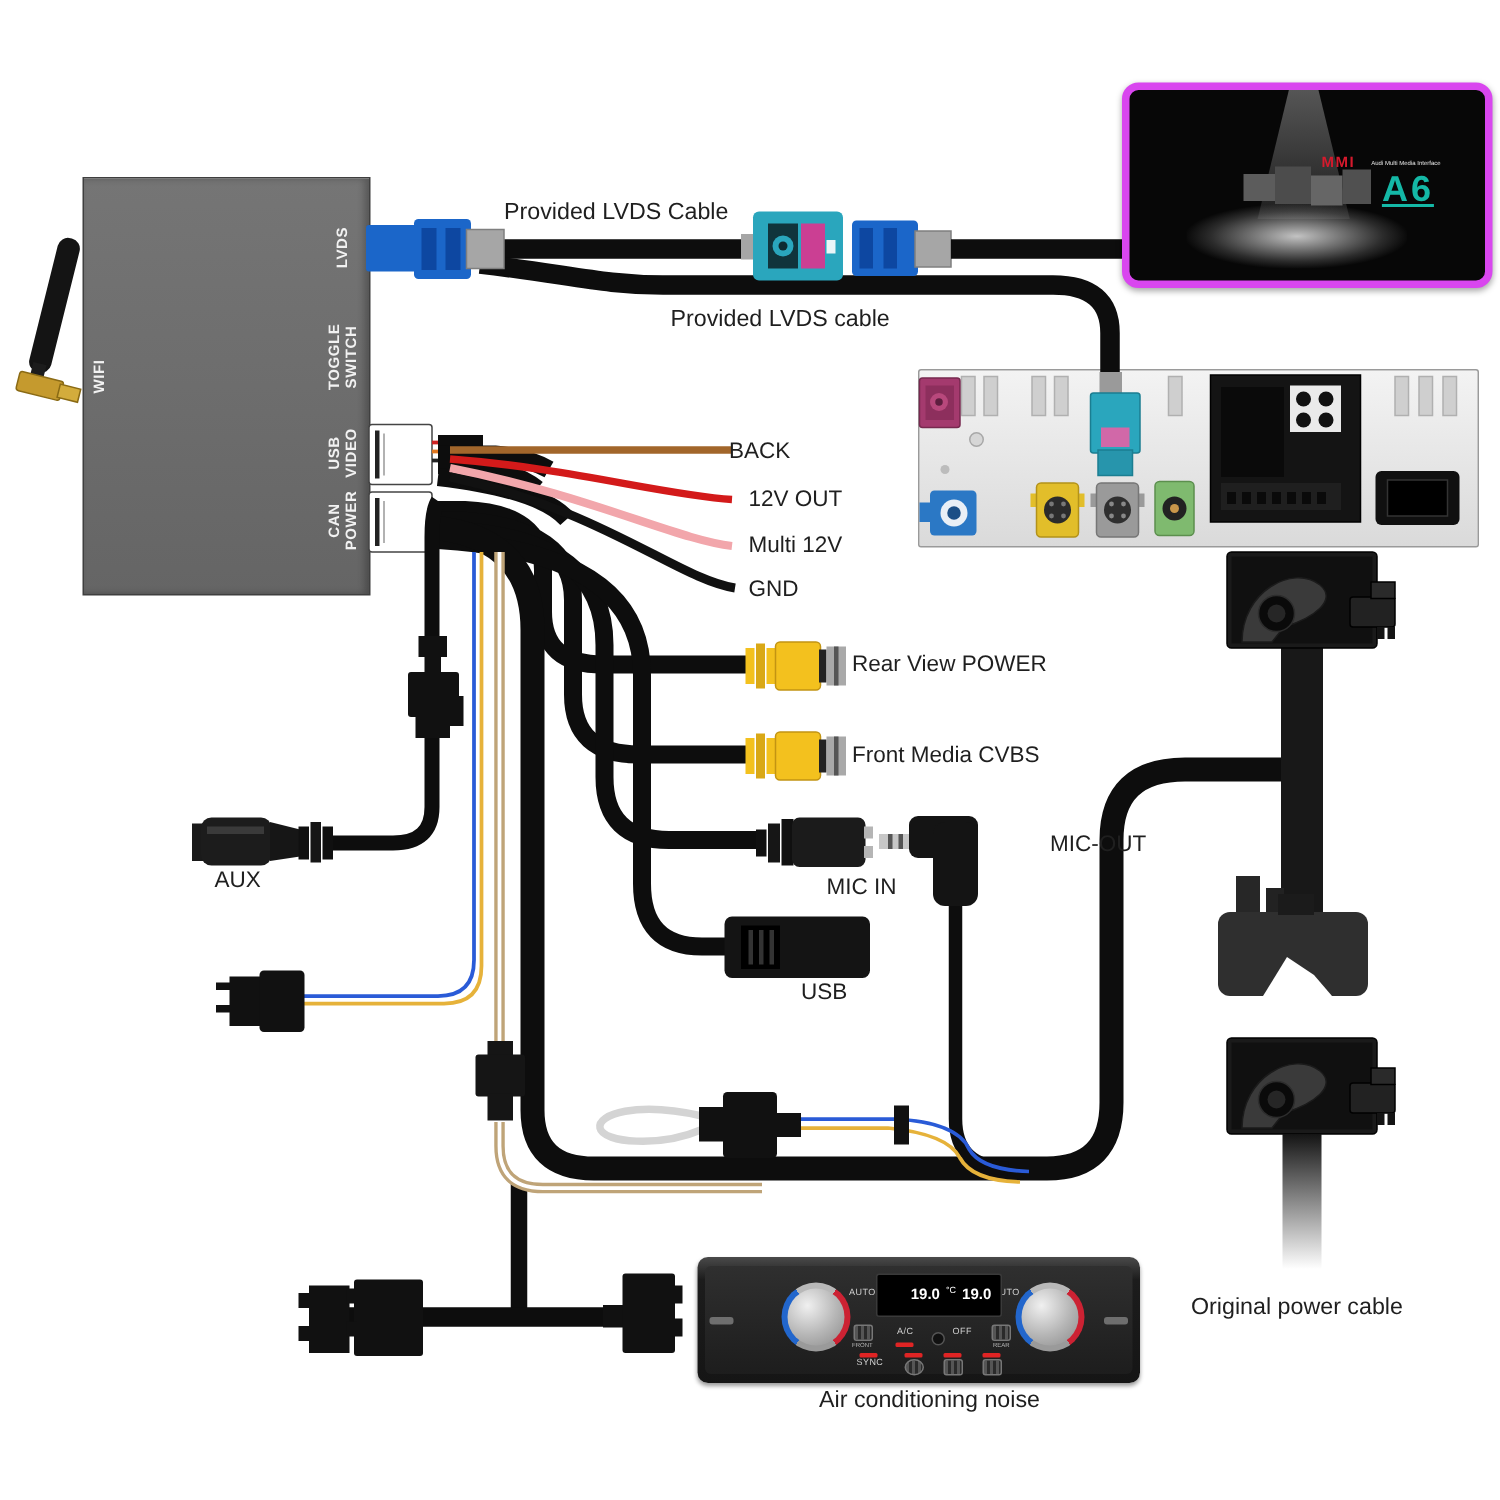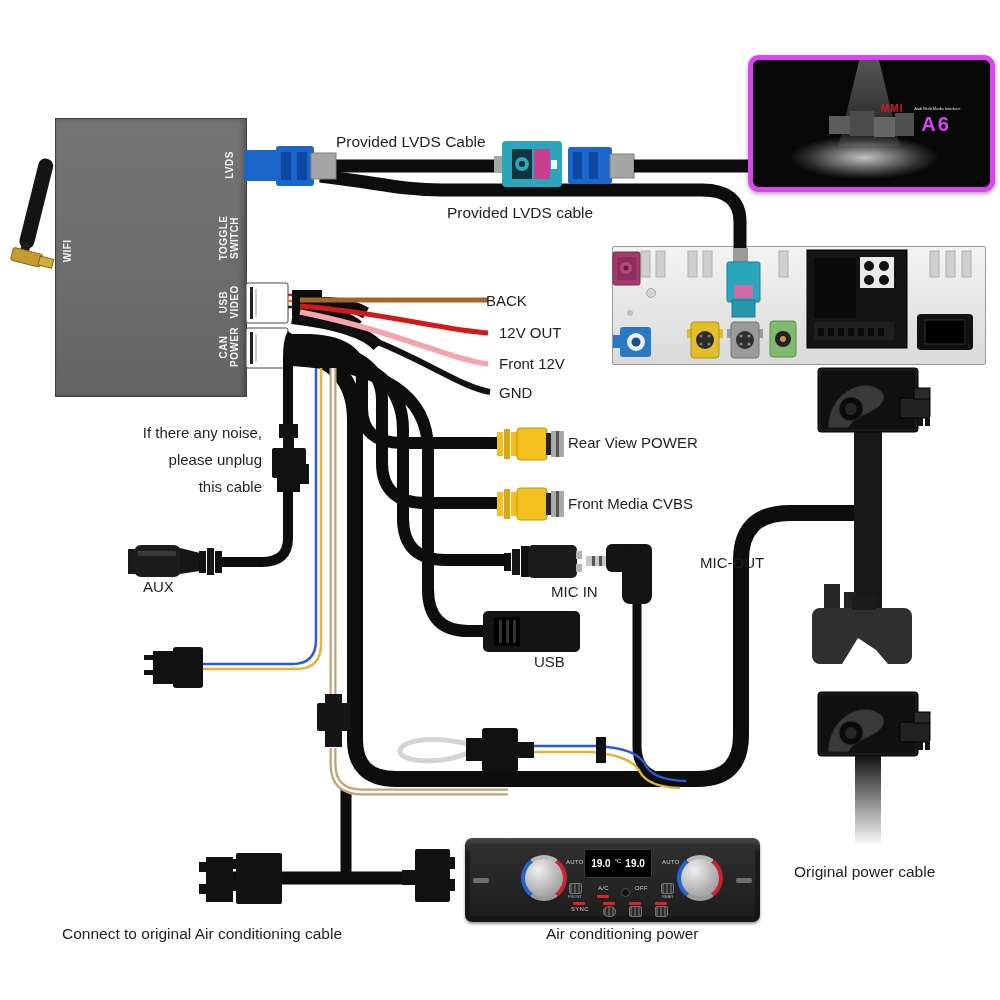--- a/index.html
+++ b/index.html
@@ -21,34 +21,34 @@
   .screen{left:748px;top:55px;width:237px;height:127px;background:#070707;border:5px solid #d946ef;
           border-radius:11px;overflow:hidden;box-shadow:0 2px 4px rgba(0,0,0,.35);}
   .beam{position:absolute;left:36%;top:0;width:26%;height:68%;
         background:linear-gradient(180deg,rgba(150,150,150,.55),rgba(190,190,190,.12));
         clip-path:polygon(34% 0,66% 0,100% 100%,0 100%);}
   .glow{position:absolute;left:16%;top:60%;width:62%;height:34%;
         background:radial-gradient(ellipse at center,rgba(215,215,215,.9),rgba(130,130,130,.3) 55%,rgba(0,0,0,0) 72%);}
   .carpx{position:absolute;background:#5c5c5c;}
   .mmi{position:absolute;left:54%;top:34%;color:#d51a2d;font-weight:bold;font-size:10px;letter-spacing:1px;}
   .tagline{position:absolute;left:68%;top:36%;color:#e6e6e6;font-size:4px;white-space:nowrap;}
-  .a6{position:absolute;left:71%;top:42%;color:#d946ef;font-size:20px;font-weight:bold;letter-spacing:2px;}
+  .a6{position:absolute;left:71%;top:42%;color:#14b8a6;font-size:24px;font-weight:bold;letter-spacing:2px;text-decoration:underline;}
   
   .headunit{left:612px;top:246px;width:372px;height:117px;background:linear-gradient(180deg,#f3f3f3,#dadada);
             border:1px solid #9a9a9a;border-radius:2px;}
   
   .acpanel{left:465px;top:838px;width:295px;height:84px;border-radius:7px;
            background:linear-gradient(180deg,#4a4a4a 0,#1c1c1c 18%,#151515 100%);box-shadow:0 2px 3px rgba(0,0,0,.4);}
   .acinner{position:absolute;left:5px;top:6px;right:5px;bottom:6px;background:linear-gradient(180deg,#2f2f2f,#1d1d1d);border-radius:4px;}
   .knob{position:absolute;width:46px;height:46px;border-radius:50%;
         background:conic-gradient(#b8b8b8 0 10%,#c23 10% 40%,#9a9a9a 40% 60%,#26c 60% 90%,#b8b8b8 90%);}
   .knob::after{content:"";position:absolute;left:4px;top:4px;right:4px;bottom:4px;border-radius:50%;
         background:radial-gradient(circle at 35% 30%,#f0f0f0,#b5b5b5 55%,#8a8a8a);}
   .acdisp{position:absolute;left:119px;top:11px;width:66px;height:27px;background:#000;border:1px solid #3a3a3a;
-          border-radius:2px;color:#fff;display:flex;align-items:center;justify-content:center;gap:4px;}
+          border-radius:2px;color:#fff;display:flex;align-items:center;justify-content:center;gap:4px;padding-left:16px;}
   .acdisp .t{font-size:10px;font-weight:bold;}
   .acdisp .u{font-size:6px;position:relative;top:-3px;}
   .actx{position:absolute;color:#cfcfcf;font-size:6px;letter-spacing:.3px;}
   .actiny{position:absolute;color:#b9b9b9;font-size:4px;}
   .acmark{position:absolute;width:12px;height:3px;background:#e02424;border-radius:1px;}
   .acicon{position:absolute;width:11px;height:9px;border:1px solid #777;border-radius:2px;
           background:repeating-linear-gradient(90deg,#555 0 2px,#2a2a2a 2px 4px);}
   .acvent{position:absolute;width:16px;height:5px;background:#6e6e6e;border-radius:2px;}
   .acdot{position:absolute;width:7px;height:7px;border-radius:50%;background:#111;border:1px solid #555;}
 </style>
@@ -425,30 +425,24 @@
     <div class="actx" style="left:106px;top:68px">SYNC</div>
     <div class="acicon" style="left:138px;top:68px;border-radius:50%"></div>
     <div class="acicon" style="left:164px;top:68px"></div>
     <div class="acicon" style="left:190px;top:68px"></div>
   </div>
 
   <div class="lbl big z4" style="left:336px;top:133px">Provided LVDS Cable</div>
   <div class="lbl big z4" style="left:447px;top:204px">Provided LVDS cable</div>
   <div class="lbl z4" style="left:486px;top:292px">BACK</div>
   <div class="lbl z4" style="left:499px;top:324px">12V OUT</div>
-  <div class="lbl z4" style="left:499px;top:355px">Front 12V</div>
+  <div class="lbl z4" style="left:499px;top:355px">Multi 12V</div>
   <div class="lbl z4" style="left:499px;top:384px">GND</div>
   <div class="lbl z4" style="left:568px;top:434px">Rear View POWER</div>
   <div class="lbl z4" style="left:568px;top:495px">Front Media CVBS</div>
   <div class="lbl z4" style="left:700px;top:554px">MIC-OUT</div>
   <div class="lbl z4" style="left:551px;top:583px">MIC IN</div>
   <div class="lbl z4" style="left:534px;top:653px">USB</div>
   <div class="lbl z4" style="left:143px;top:578px">AUX</div>
-  <div class="lbl z4" style="left:118px;top:419px;width:144px;text-align:right;line-height:27px;white-space:normal">
-    <div>If there any noise,</div>
-    <div>please unplug</div>
-    <div>this cable</div>
-  </div>
-  <div class="lbl big z4" style="left:62px;top:925px">Connect to original Air conditioning cable</div>
-  <div class="lbl big z4" style="left:546px;top:925px">Air conditioning power</div>
+  <div class="lbl big z4" style="left:546px;top:925px">Air conditioning noise</div>
   <div class="lbl big z4" style="left:794px;top:863px">Original power cable</div>
 
 </div>
 
 </body></html>

